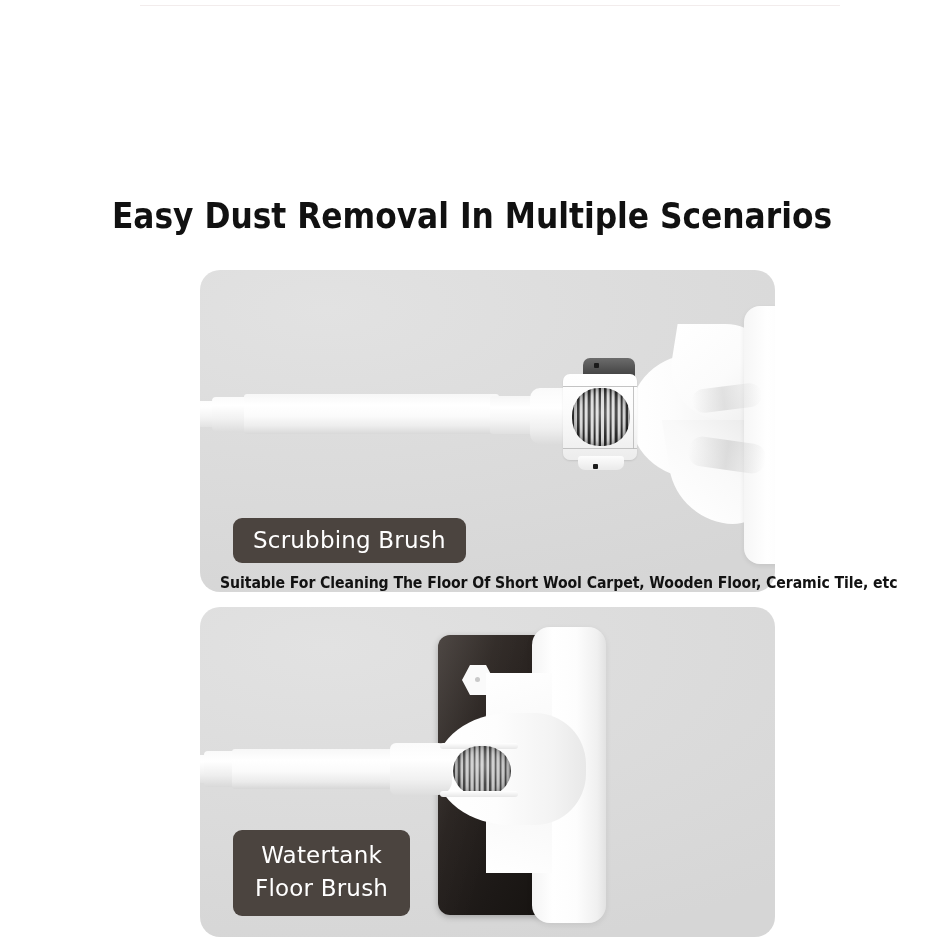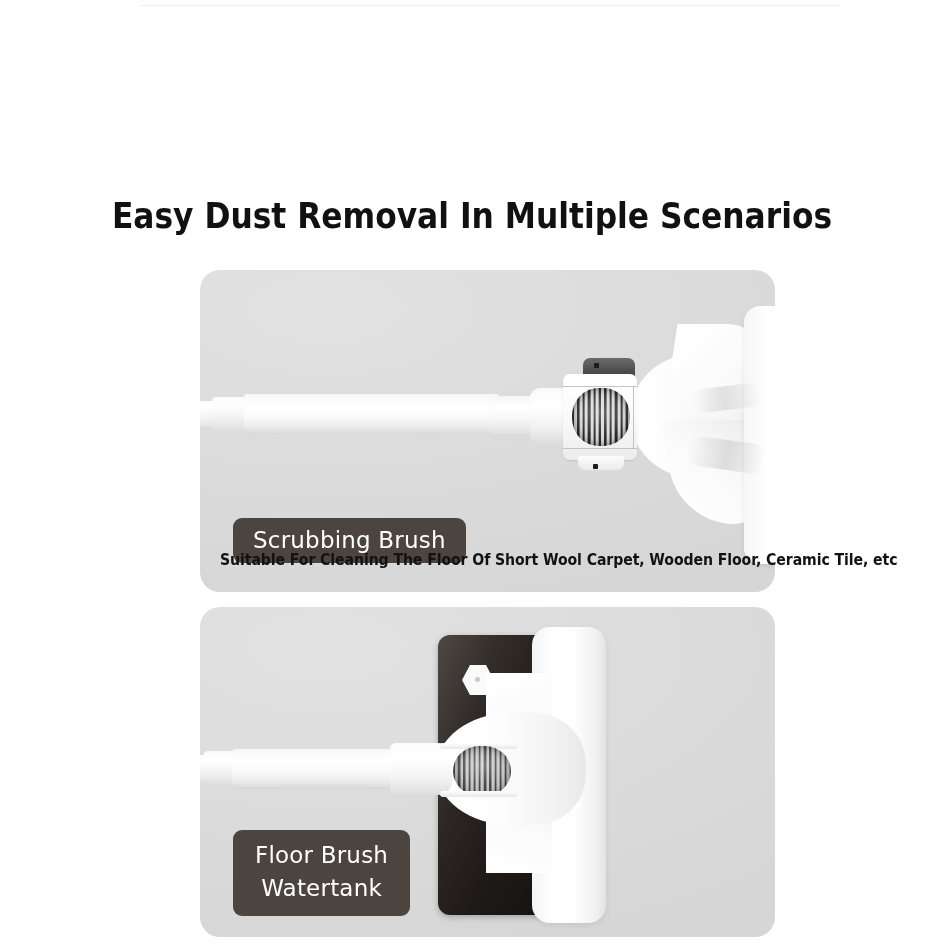--- a/index.html
+++ b/index.html
@@ -533,21 +533,21 @@
       <div class="ribs"></div>
       <div class="joint-foot"></div>
       <div class="joint-dot-b"></div>
 
       <div class="badge badge-1">
         <span>Scrubbing Brush</span>
       </div>
     </div>
   </div>
 
-  <div style="position:absolute;left:200px;top:255px;width:575px;height:322px;pointer-events:none">
+  <div style="position:absolute;left:200px;top:278px;width:575px;height:322px;pointer-events:none">
     <div class="caption caption-1">Suitable For Cleaning The Floor Of Short Wool Carpet, Wooden Floor, Ceramic Tile, etc</div>
   </div>
 
   <div class="panel panel-2">
     <div class="panel-inner">
 
       <div class="tank"></div>
       <div class="tank-sheen"></div>
       <div class="tank-hex"></div>
       <div class="tank-hex-dot"></div>
@@ -560,20 +560,20 @@
       <div class="w2-seg-a"></div>
       <div class="w2-seg-b"></div>
       <div class="w2-seg-c"></div>
       <div class="w2-neck"></div>
 
       <div class="w2-clamp-l"></div>
       <div class="w2-ribs"></div>
       <div class="w2-clamp-l2"></div>
 
       <div class="badge badge-2">
+        <span>Watertank</span>
         <span>Floor Brush</span>
-        <span>Watertank</span>
       </div>
     </div>
   </div>
 
 
 </div>
 
 </body></html>

